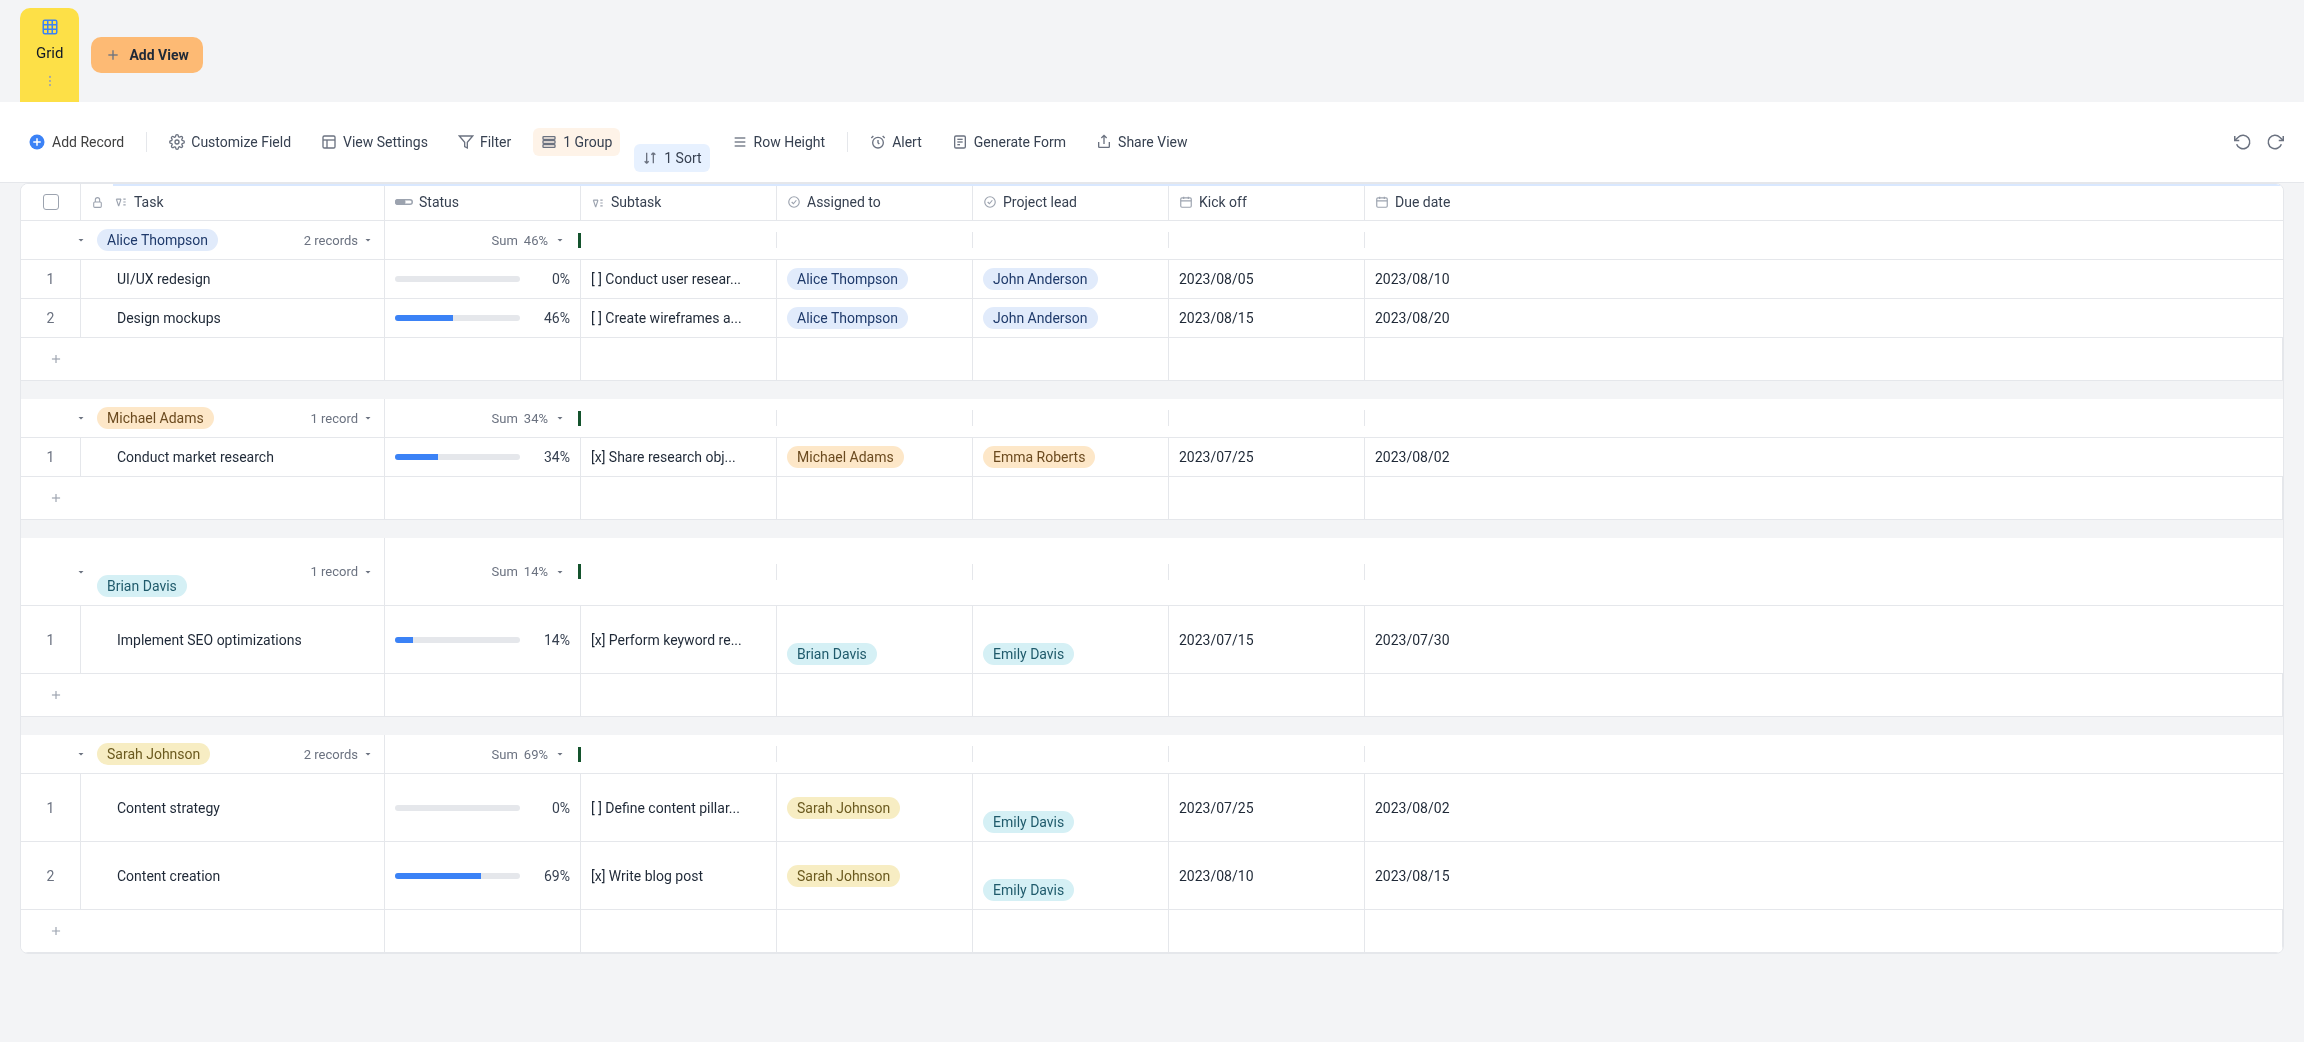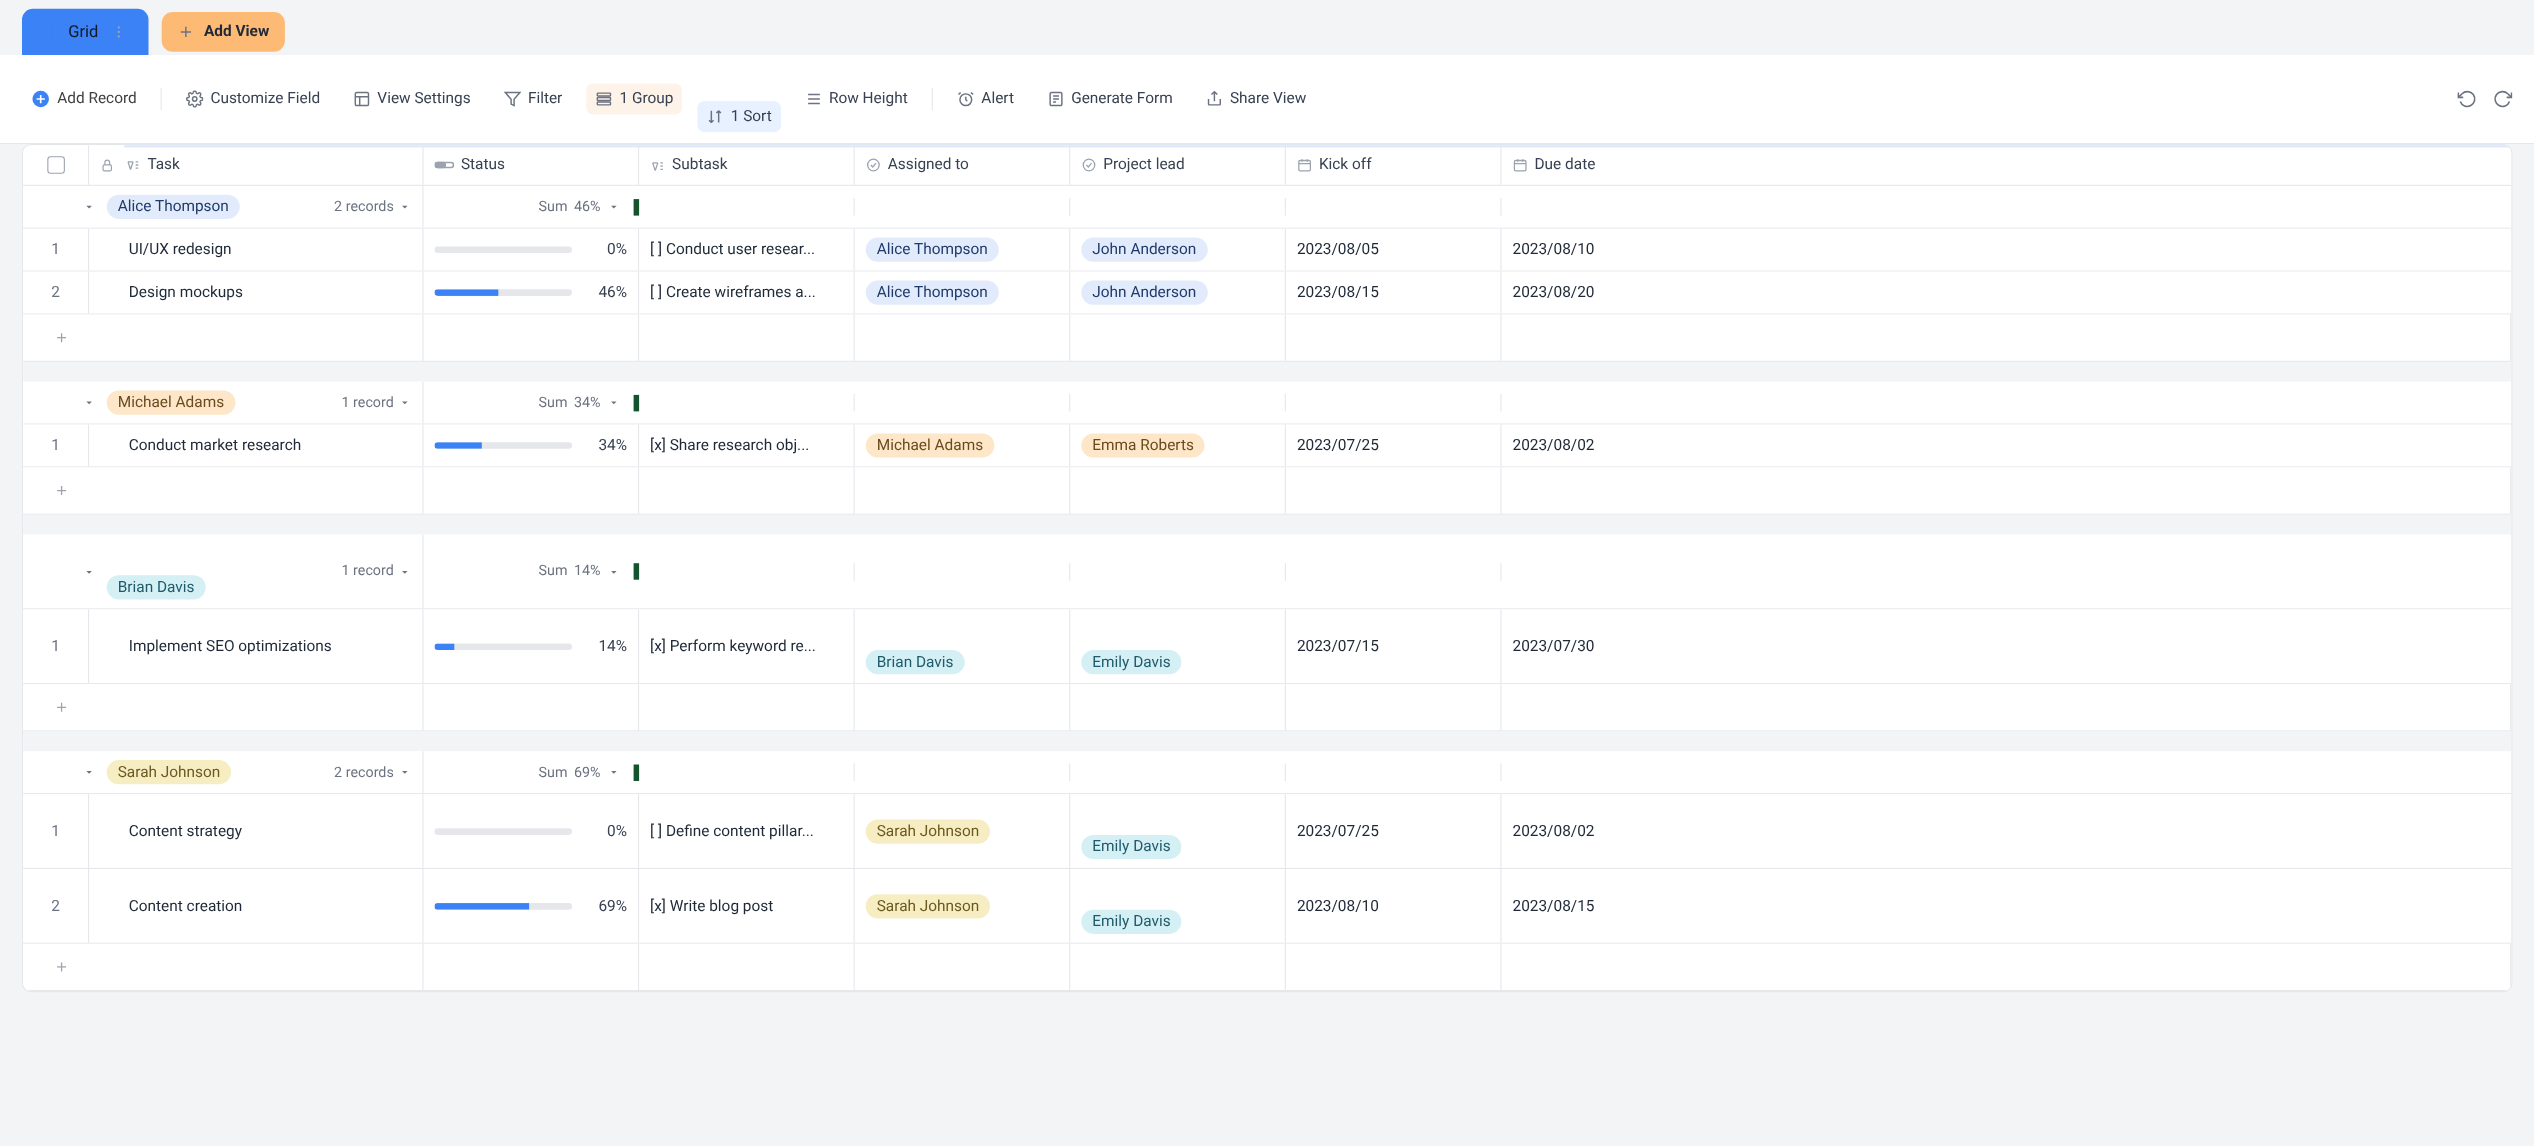--- a/index.html
+++ b/index.html
@@ -2,21 +2,21 @@
 <html><head>
 <meta charset="utf-8">
 <style>
 * { box-sizing: border-box; margin: 0; padding: 0; }
 body { font-family: -apple-system, BlinkMacSystemFont, "Segoe UI", Roboto, sans-serif; font-size: 14px; color: #1f2937; background: #f3f4f6; }
 .app { background: #f3f4f6; min-height: 100vh; }
 
 
 .tabs-bar { display: flex; align-items: center; gap: 12px; padding: 8px 20px 0 20px; }
 .tab { display: flex; align-items: center; gap: 8px; padding: 10px 16px; border-radius: 10px 10px 0 0; cursor: pointer; }
-.tab.active { background: #3b82f6; }
+.tab.active { background: #fde047; flex-direction: column; }
 .tab-icon { color: #3b82f6; display: flex; }
 .tab-label { font-size: 15px; color: #111827; }
 .tab-more { color: #9ca3af; padding: 4px; cursor: pointer; }
 .add-view-btn { display: flex; align-items: center; gap: 8px; padding: 10px 14px; border-radius: 10px; background: #fdba74; cursor: pointer; font-weight: bold; }
 .add-view-btn .plus { color: #6b7280; }
 
 
 .toolbar { display: flex; align-items: center; gap: 14px; padding: 10px 20px; background: #fff; border-bottom: 1px solid #e5e7eb; }
 .tb-btn { display: flex; align-items: center; gap: 6px; padding: 6px 8px; border-radius: 6px; cursor: pointer; color: #374151; font-size: 14px; }
 .tb-btn .ico { color: #6b7280; display:flex; align-items:center; }
@@ -46,21 +46,21 @@
 .col-due { flex: 1; min-width: 196px; border-right: none; }
 .chk { width: 16px; height: 16px; border: 1.5px solid #9ca3af; border-radius: 3px; }
 .lock-ico { margin-right: 4px; color:#9ca3af; }
 
 
 .group-header { display:flex; align-items:center; border-bottom:1px solid #e5e7eb; background:#fff; }
 .gh-left { width: 364px; display:flex; align-items:center; padding: 8px 10px 8px 54px; gap:10px; border-right:1px solid #e5e7eb; }
 .gh-caret { color:#6b7280; cursor:pointer; }
 .gh-name { padding: 3px 10px; border-radius: 12px; font-size: 14px; }
 .gh-records { margin-left:auto; color:#6b7280; font-size:13px; display:flex; align-items:center; gap:4px; }
-.gh-status { width:196px; display:flex; align-items:center; justify-content:flex-end; padding:0 12px; gap:6px; color:#6b7280; font-size:13px; border-right:5px solid #14532d; height:100%; }
+.gh-status { width:196px; display:flex; align-items:center; justify-content:flex-end; padding:0 12px; gap:6px; color:#6b7280; font-size:13px; border-right:3px solid #14532d; height:100%; }
 .gh-rest { flex:1; border-right:none; }
 
 
 .row { display:flex; border-bottom:1px solid #e5e7eb; background:#fff; }
 .cell { padding: 8px 10px; border-right:1px solid #e5e7eb; display:flex; align-items:center; font-size:14px; color:#1f2937; overflow:hidden; white-space:nowrap; text-overflow:ellipsis; }
 .cell.col-due { border-right:none; }
 .cell.col-idx { justify-content:center; color:#6b7280; }
 .cell.col-task { padding-left: 36px; }
 .truncate { overflow:hidden; white-space:nowrap; text-overflow:ellipsis; display:block; width:100%; }
 

